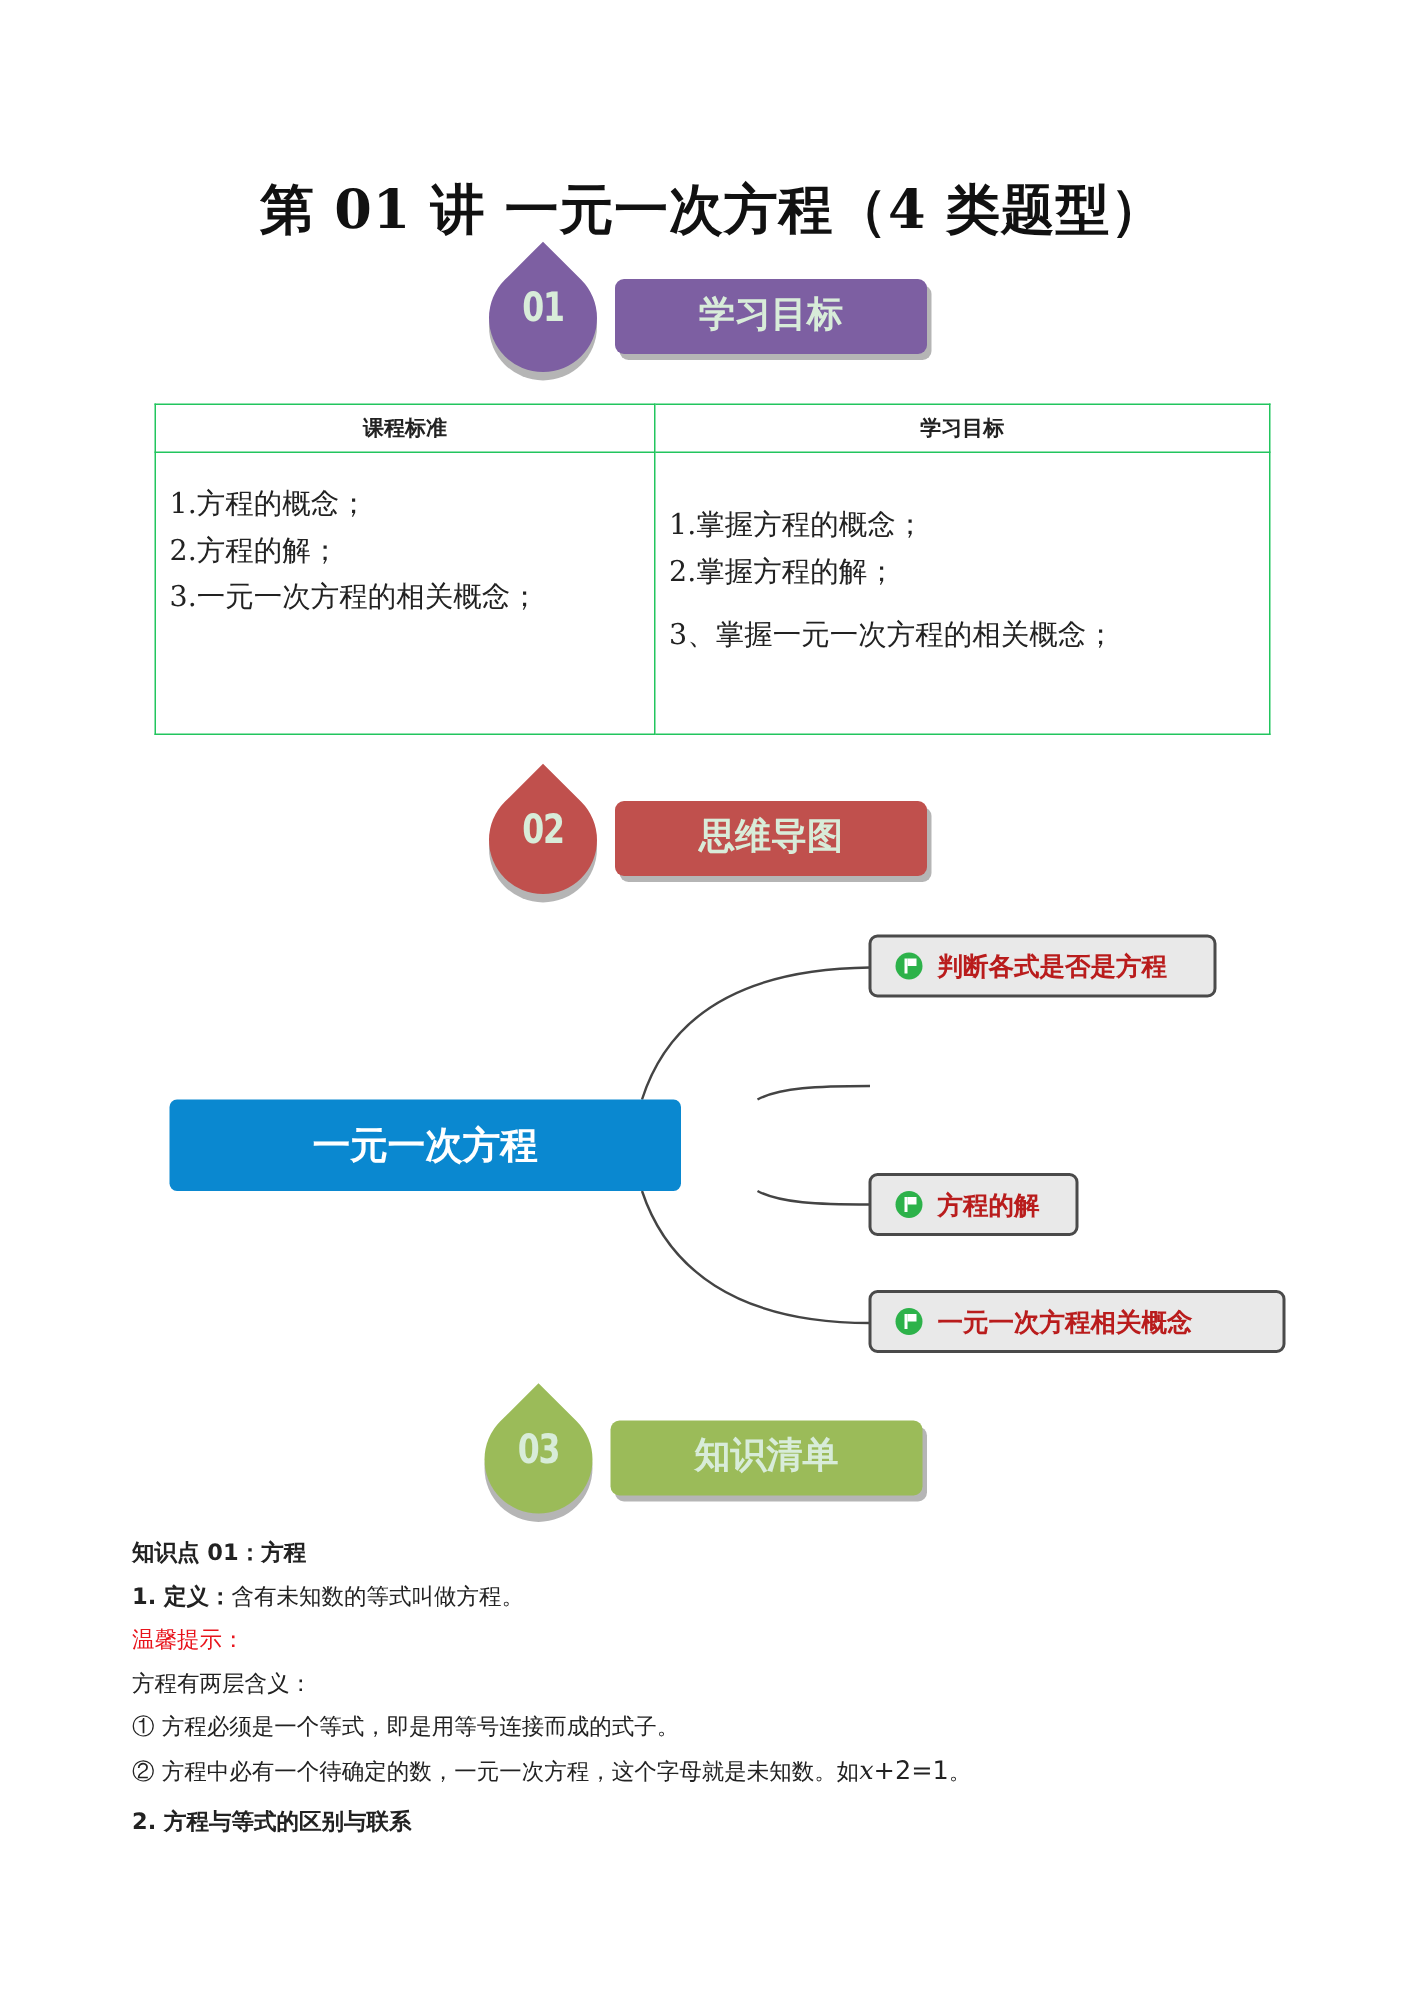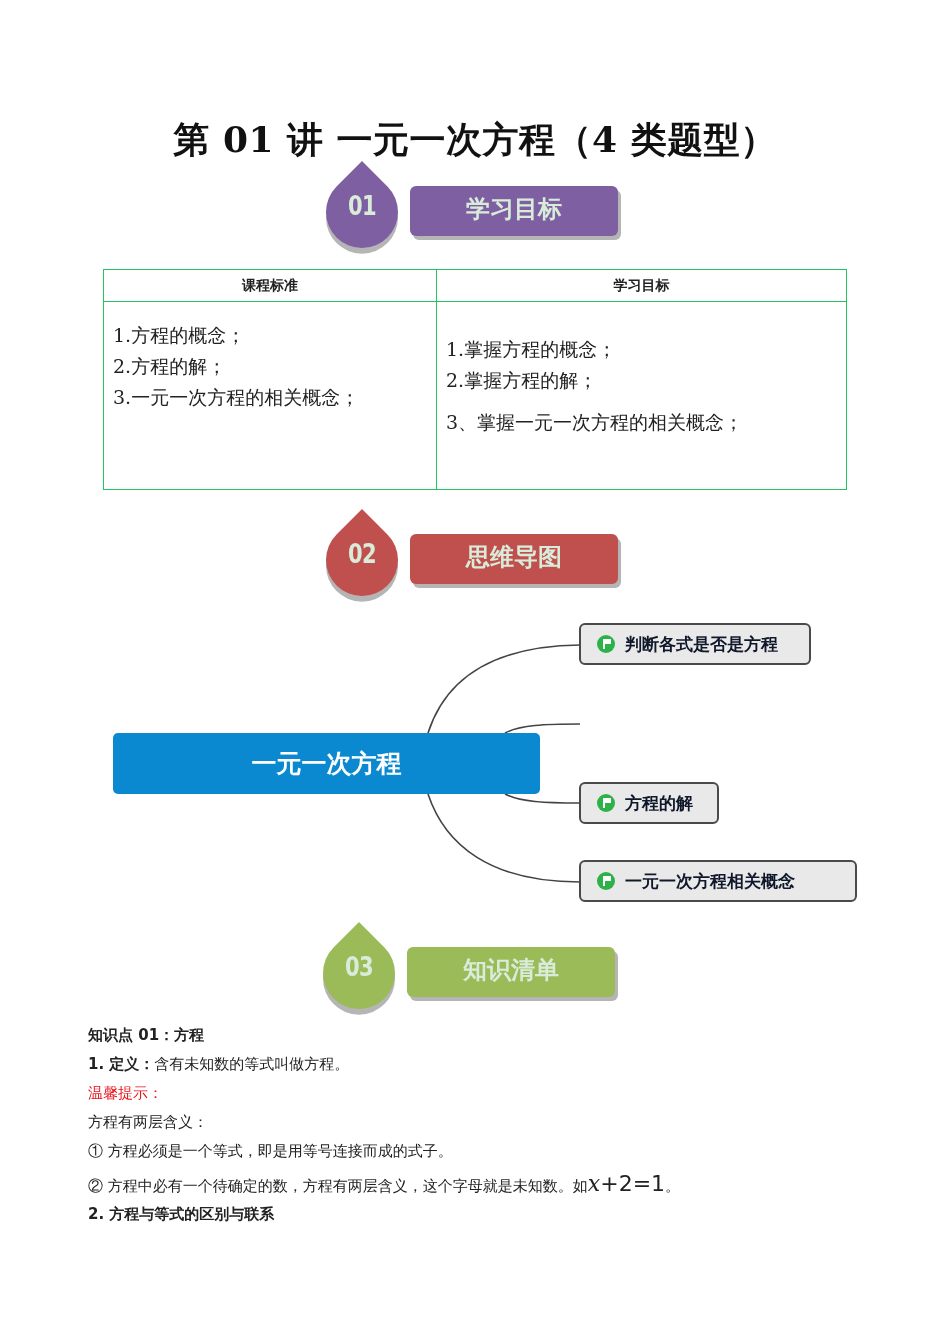--- a/index.html
+++ b/index.html
@@ -26,40 +26,40 @@
     .goals-table { position: absolute; left: 103px; top: 269px; width: 744px; height: 221px;
                    border-collapse: collapse; font-size: 14px; }
     .goals-table th, .goals-table td { border: 1px solid #22c55e; }
     .goals-table th { height: 29px; font-weight: bold; font-size: 14px;
                       font-family: "DejaVu Sans", sans-serif; }
     .goals-table td { vertical-align: top; position: relative; }
     .cell-line { position: absolute; left: 9px; font-size: 19px; white-space: nowrap; color: #222; }
 
     
     .mindmap { position: absolute; left: 0; top: 610px; width: 950px; height: 310px; }
-    .central { position: absolute; left: 113px; top: 123px; width: 427px; height: 61px;
+    .central { position: absolute; left: 113px; top: 123px; width: 341px; height: 61px;
                background: #0a88d0; border-radius: 5px; color: #fff; text-align: center;
                font-family: "DejaVu Sans", sans-serif; font-weight: bold; font-size: 25px;
                line-height: 61px; }
     .node { position: absolute; height: 42px; background: #e9e9e9; border: 2px solid #4a4a4a;
             border-radius: 6px; box-sizing: border-box; display: flex; align-items: center;
             padding-left: 16px; font-family: "DejaVu Sans", sans-serif; font-weight: bold;
-            font-size: 17px; color: #0f172a; }
+            font-size: 17px; color: #b91c1c; }
     .flag { width: 18px; height: 18px; border-radius: 50%; background: #2db24a; margin-right: 10px;
             position: relative; flex: none; }
     .flag::before { content: ""; position: absolute; left: 6px; top: 4px; width: 2px; height: 10px;
                     background: #fff; }
     .flag::after { content: ""; position: absolute; left: 8px; top: 4px; width: 6px; height: 5px;
                    background: #fff; }
 
     
     .line { position: absolute; left: 88px; font-size: 15px; white-space: nowrap; color: #222; }
     .bold { font-weight: bold; font-family: "DejaVu Sans", sans-serif; }
     .red { color: #e8141c; font-weight: normal; font-family: "DejaVu Sans", sans-serif; }
-    .math { font-family: "DejaVu Sans", sans-serif; font-size: 22px; }
+    .math { font-family: "DejaVu Sans", sans-serif; font-size: 17px; }
     .math i { font-family: "DejaVu Serif", serif; }
   </style>
 </head>
 <body>
 
 <div class="title">第 01 讲  一元一次方程（4 类题型）</div>
 
 <div class="banner" style="left:320px; top:170px;">
   <div class="badge" style="background:#7d5fa2;"></div>
   <div class="badge-num">01</div>
@@ -125,15 +125,15 @@
 </div>
 
 <div class="line bold" style="top:1026px;">知识点 01：方程</div>
 <div class="line" style="top:1055px;">
   <span class="bold">1. 定义：</span><span>含有未知数的等式叫做方程。</span>
 </div>
 <div class="line red" style="top:1084px;">温馨提示：</div>
 <div class="line" style="top:1113px;text-align:right;">方程有两层含义：</div>
 <div class="line" style="top:1142px;">①  方程必须是一个等式，即是用等号连接而成的式子。</div>
 <div class="line" style="top:1171px;">
-  <span>②  方程中必有一个待确定的数，方程有两层含义，这个字母就是未知数。如</span><span class="math"><i>x</i><span>+2=1</span></span><span>。</span>
+  <span>②  方程中必有一个待确定的数，一元一次方程，这个字母就是未知数。如</span><span class="math"><i>x</i><span>+2=1</span></span><span>。</span>
 </div>
 <div class="line bold" style="top:1205px;">2.  方程与等式的区别与联系</div>
 
 </body></html>

